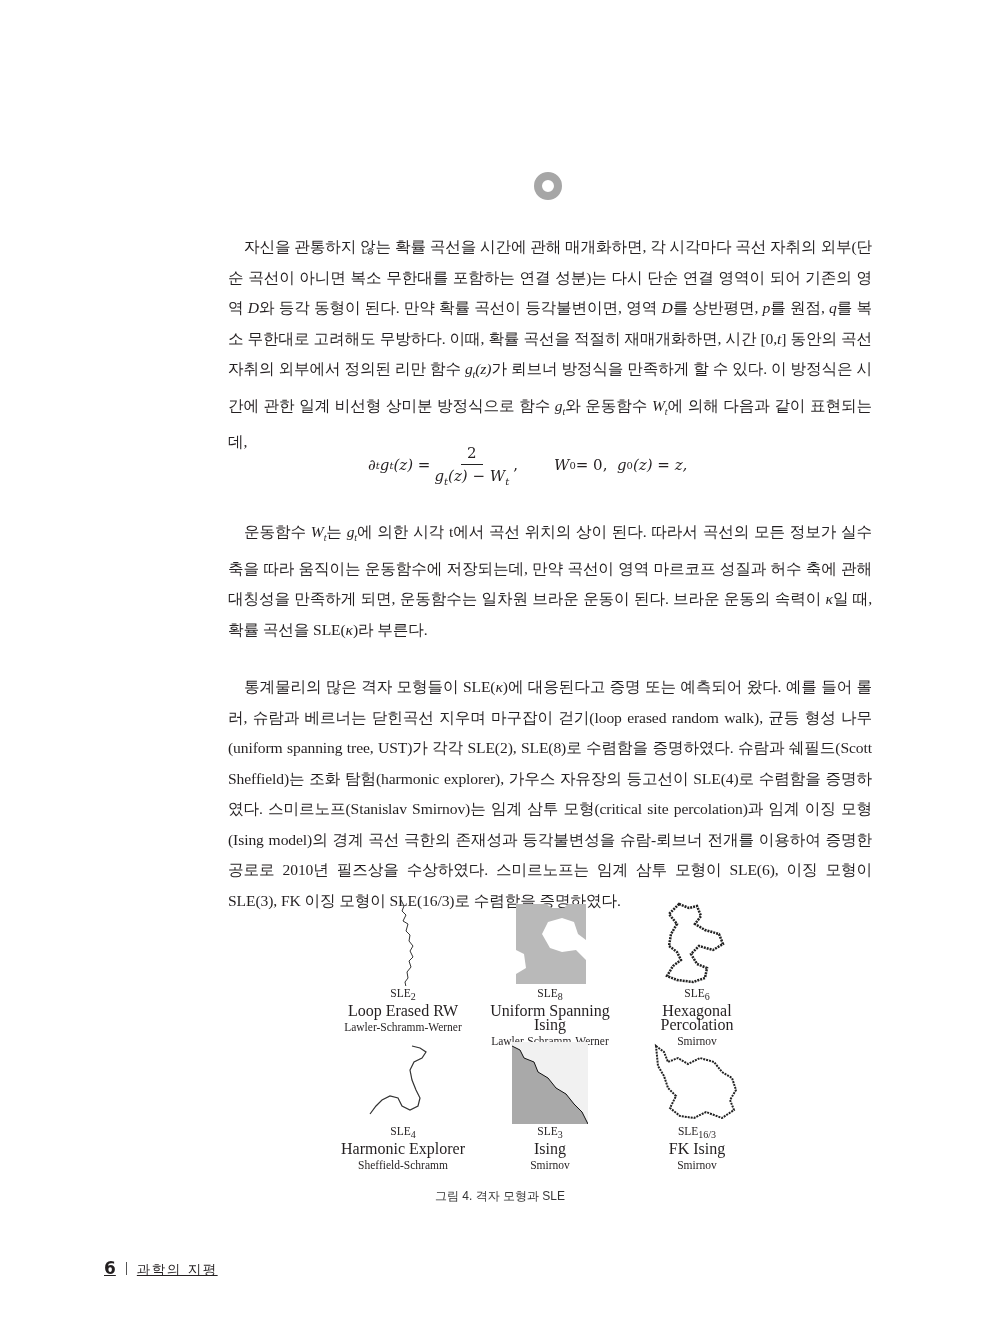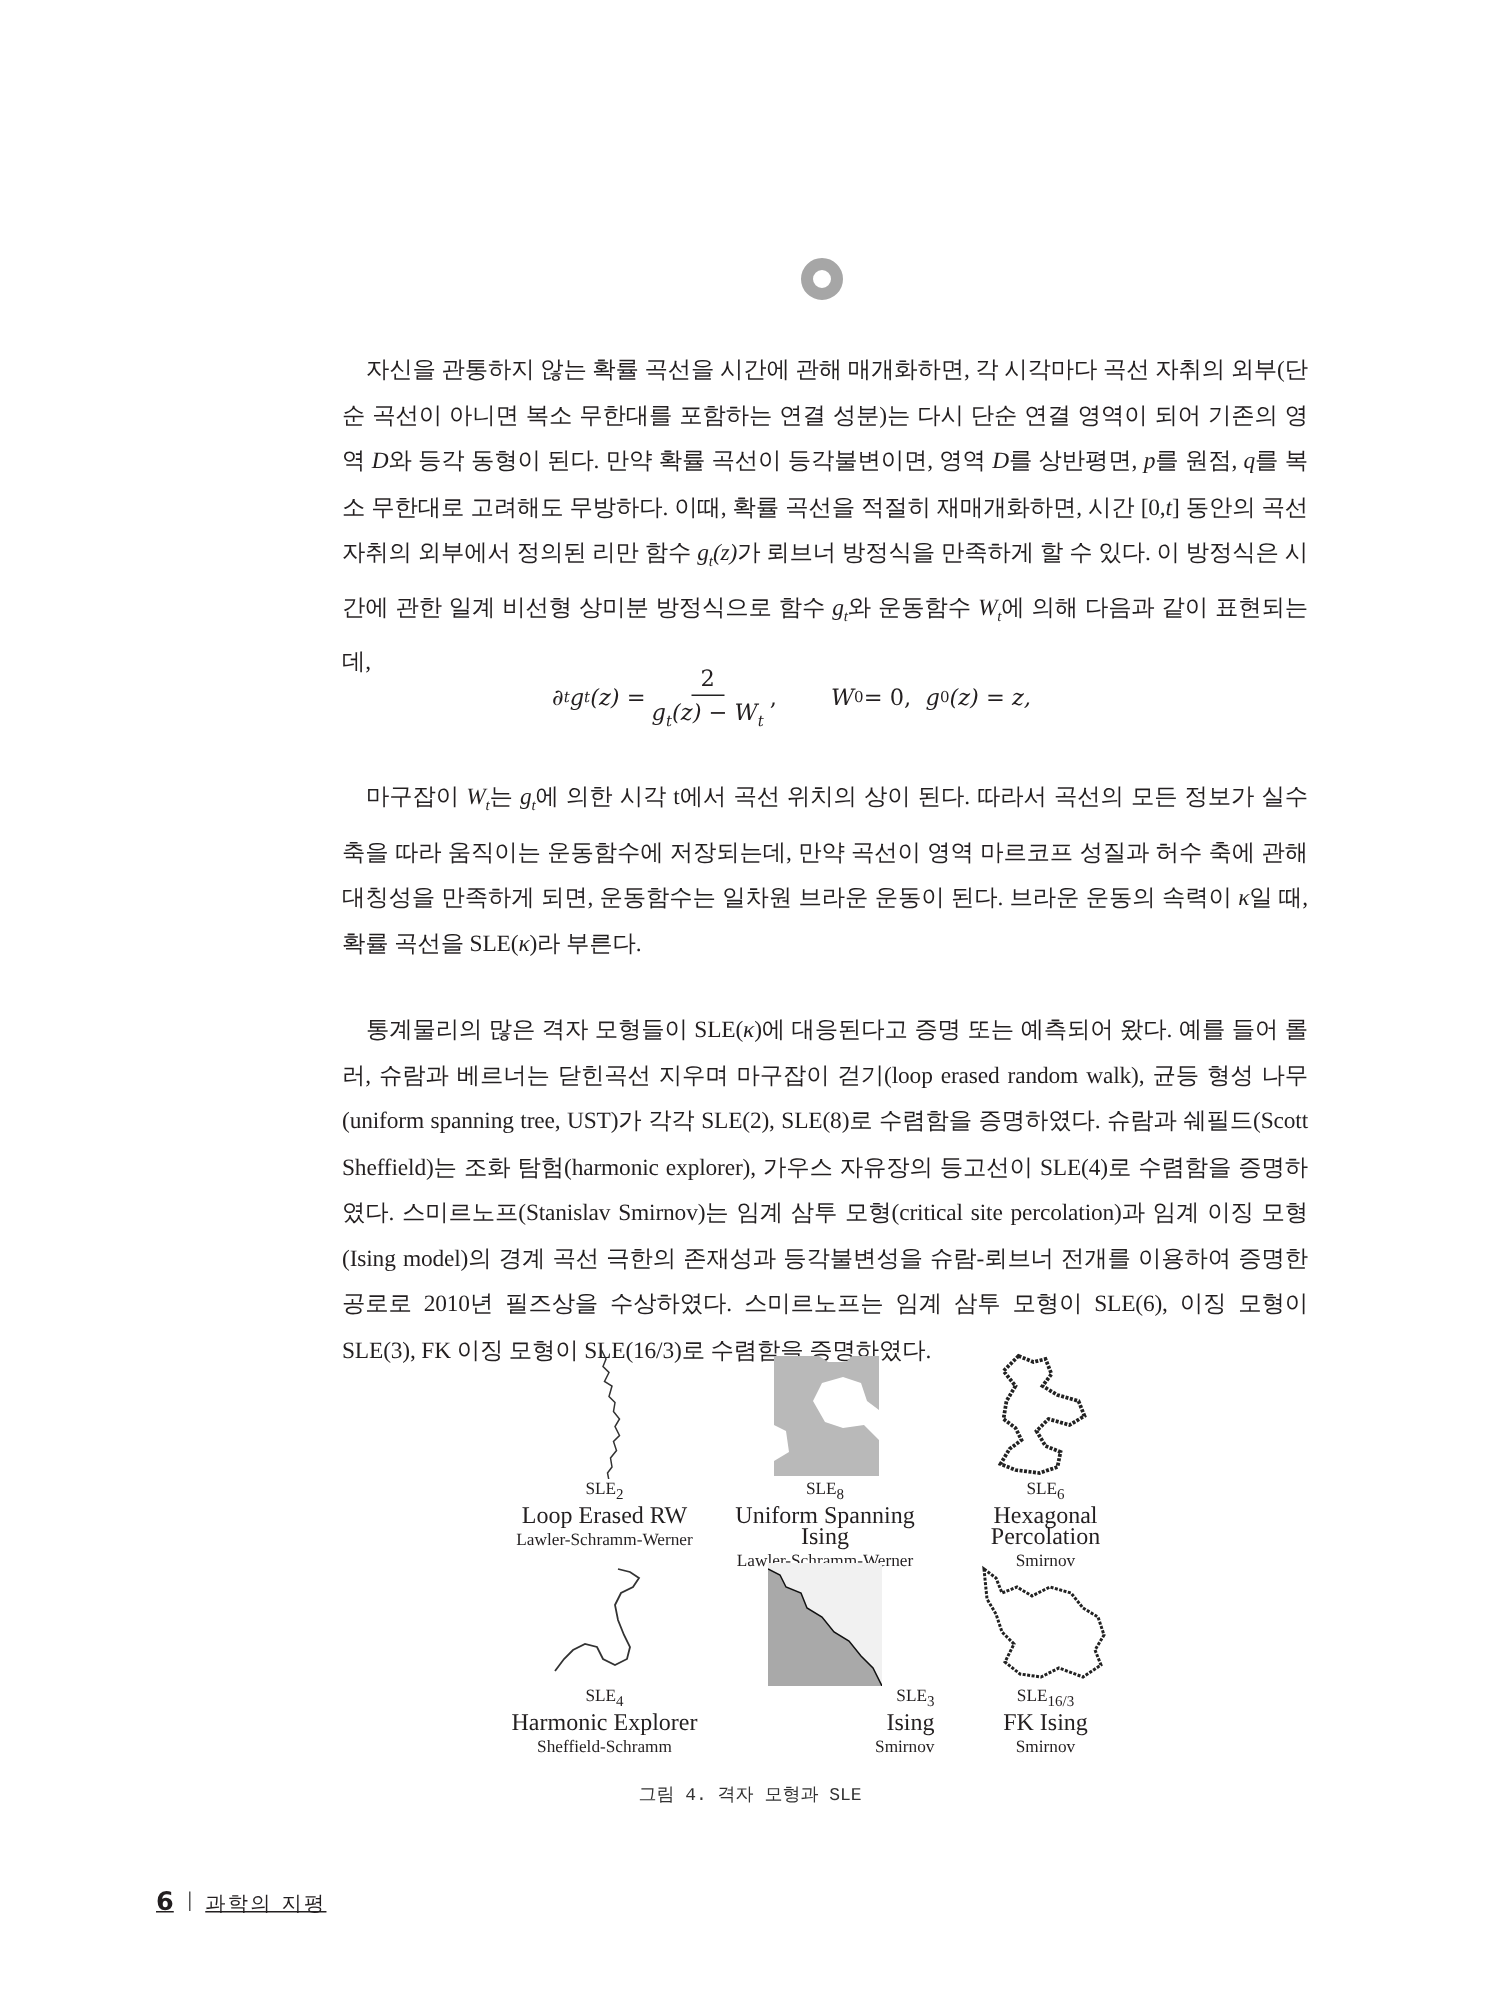--- a/index.html
+++ b/index.html
@@ -21,21 +21,21 @@
   .eq-den { padding-top: 2px; }
   .eq-gap { width: 36px; display: inline-block; }
   sub { font-size: 10px; }
   .figure { position: absolute; left: 330px; top: 898px; width: 440px; }
   .fig-cell { position: absolute; width: 146px; text-align: center;
               font-size: 11.5px; line-height: 14px; }
   .fig-img { margin: 0 auto; }
   .fig-name { font-size: 16px; }
   .fig-author { margin-top: 2px; }
   .caption { position: absolute; left: 0; width: 1000px; top: 1188px; text-align: center;
-             font-family: Liberation Mono, monospace; font-size: 12px; color: #333; }
+             font-family: Liberation Sans, sans-serif; font-size: 12px; color: #333; }
   .footer { position: absolute; left: 104px; top: 1258px; font-family: "DejaVu Sans", sans-serif; text-decoration: underline; }
   .page-num { font-weight: bold; font-size: 17px; }
   .footer-sep { display: inline-block; width: 1px; height: 13px; background: #555; margin: 0 10px; vertical-align: -1px; }
   .footer-title { font-size: 13.5px; letter-spacing: 1.5px; }
 </style>
 </head>
 <body>
 
 <div class="ring"></div>
 
@@ -48,21 +48,21 @@
   <span class="eq-frac">
     <span class="eq-num">2</span>
     <span class="eq-den"><span class="it">g</span><sub class="it">t</sub><span class="it">(z) − W</span><sub class="it">t</sub></span>
   </span>
   <span>,</span>
   <span class="eq-gap"></span>
   <span class="it">W</span><sub>0</sub><span> = 0,</span>&nbsp;&nbsp;<span class="it">g</span><sub>0</sub><span class="it">(z) = z,</span>
 </div>
 
 <div class="body-text p2">
-  <p><span>마구잡이 </span><span class="it">W</span><sub class="it">t</sub><span>는 </span><span class="it">g</span><sub class="it">t</sub><span>에 의한 시각 t에서 곡선 위치의 상이 된다. 따라서 곡선의 모든 정보가 실수 축을 따라 움직이는 운동함수에 저장되는데, 만약 곡선이 영역 마르코프 성질과 허수 축에 관해 대칭성을 만족하게 되면, 운동함수는 일차원 브라운 운동이 된다. 브라운 운동의 속력이 </span><span class="it">κ</span><span>일 때, 확률 곡선을 SLE(</span><span class="it">κ</span><span>)라 부른다.</span></p>
+  <p><span>운동함수 </span><span class="it">W</span><sub class="it">t</sub><span>는 </span><span class="it">g</span><sub class="it">t</sub><span>에 의한 시각 t에서 곡선 위치의 상이 된다. 따라서 곡선의 모든 정보가 실수 축을 따라 움직이는 운동함수에 저장되는데, 만약 곡선이 영역 마르코프 성질과 허수 축에 관해 대칭성을 만족하게 되면, 운동함수는 일차원 브라운 운동이 된다. 브라운 운동의 속력이 </span><span class="it">κ</span><span>일 때, 확률 곡선을 SLE(</span><span class="it">κ</span><span>)라 부른다.</span></p>
 </div>
 
 <div class="body-text p3" style="top:672px;">
   <p><span>통계물리의 많은 격자 모형들이 SLE(</span><span class="it">κ</span><span>)에 대응된다고 증명 또는 예측되어 왔다. 예를 들어 롤러, 슈람과 베르너는 닫힌곡선 지우며 마구잡이 걷기(loop erased random walk), 균등 형성 나무(uniform spanning tree, UST)가 각각 SLE(2), SLE(8)로 수렴함을 증명하였다. 슈람과 쉐필드(Scott Sheffield)는 조화 탐험(harmonic explorer), 가우스 자유장의 등고선이 SLE(4)로 수렴함을 증명하였다. 스미르노프(Stanislav Smirnov)는 임계 삼투 모형(critical site percolation)과 임계 이징 모형(Ising model)의 경계 곡선 극한의 존재성과 등각불변성을 슈람-뢰브너 전개를 이용하여 증명한 공로로 2010년 필즈상을 수상하였다. 스미르노프는 임계 삼투 모형이 SLE(6), 이징 모형이 SLE(3), FK 이징 모형이 SLE(16/3)로 수렴함을 증명하였다.</span></p>
 </div>
 
 <div class="figure">
 
   <div class="fig-cell" style="left:0; top:0;">
     <div class="fig-img" style="width:40px;height:88px;">
@@ -98,21 +98,21 @@
   <div class="fig-cell" style="left:0; top:144px;">
     <div class="fig-img" style="width:70px;height:82px;">
       <svg width="70" height="82" viewBox="0 0 70 82">
           <path d="M44 4 l8 2 6 4 -4 6 -8 4 -4 8 2 10 4 10 4 8 -2 8 -8 4 -8 -4 -4 -8 -8 -2 -8 4 -6 6 -6 8" fill="none" stroke="#333" stroke-width="1.2"></path>
         </svg>
     </div>
     <div><span>SLE</span><sub>4</sub></div>
     <div class="fig-name">Harmonic Explorer</div>
     <div class="fig-author">Sheffield-Schramm</div>
   </div>
-  <div class="fig-cell" style="left:147px; top:144px;text-align:right;">
+  <div class="fig-cell" style="left:147px; top:144px;">
     <div class="fig-img" style="width:76px;height:82px;">
       <svg width="76" height="82" viewBox="0 0 76 82">
           <rect x="0" y="0" width="76" height="82" fill="#f1f1f1"></rect>
           <path d="M0 4 l8 4 4 8 10 4 4 10 10 6 8 10 10 6 8 10 8 8 6 12 H0z" fill="#a9a9a9"></path>
           <path d="M0 4 l8 4 4 8 10 4 4 10 10 6 8 10 10 6 8 10 8 8 6 12" fill="none" stroke="#111" stroke-width="1"></path>
         </svg>
     </div>
     <div><span>SLE</span><sub>3</sub></div>
     <div class="fig-name">Ising</div>
     <div class="fig-author">Smirnov</div>

